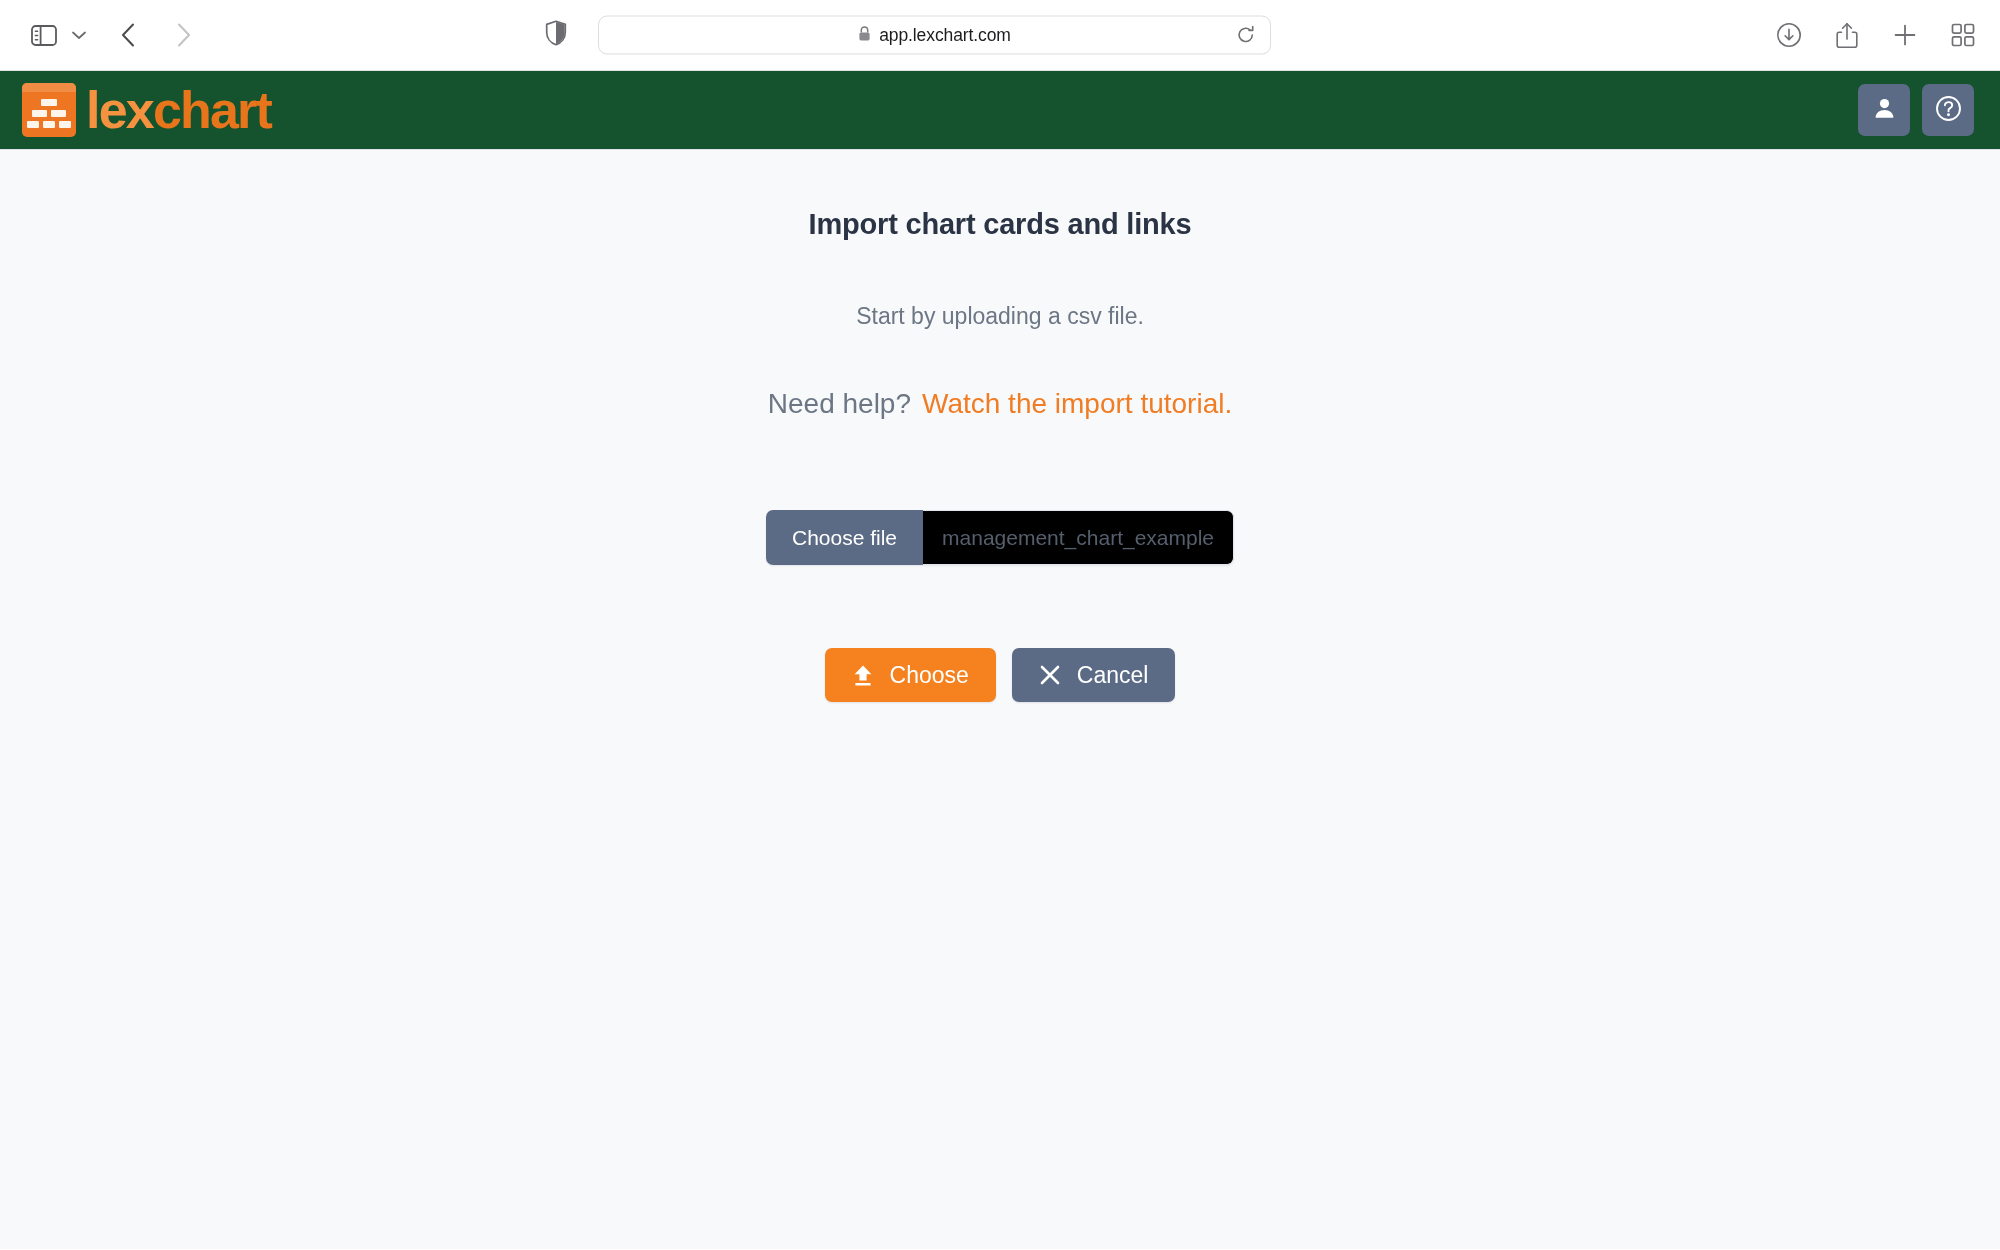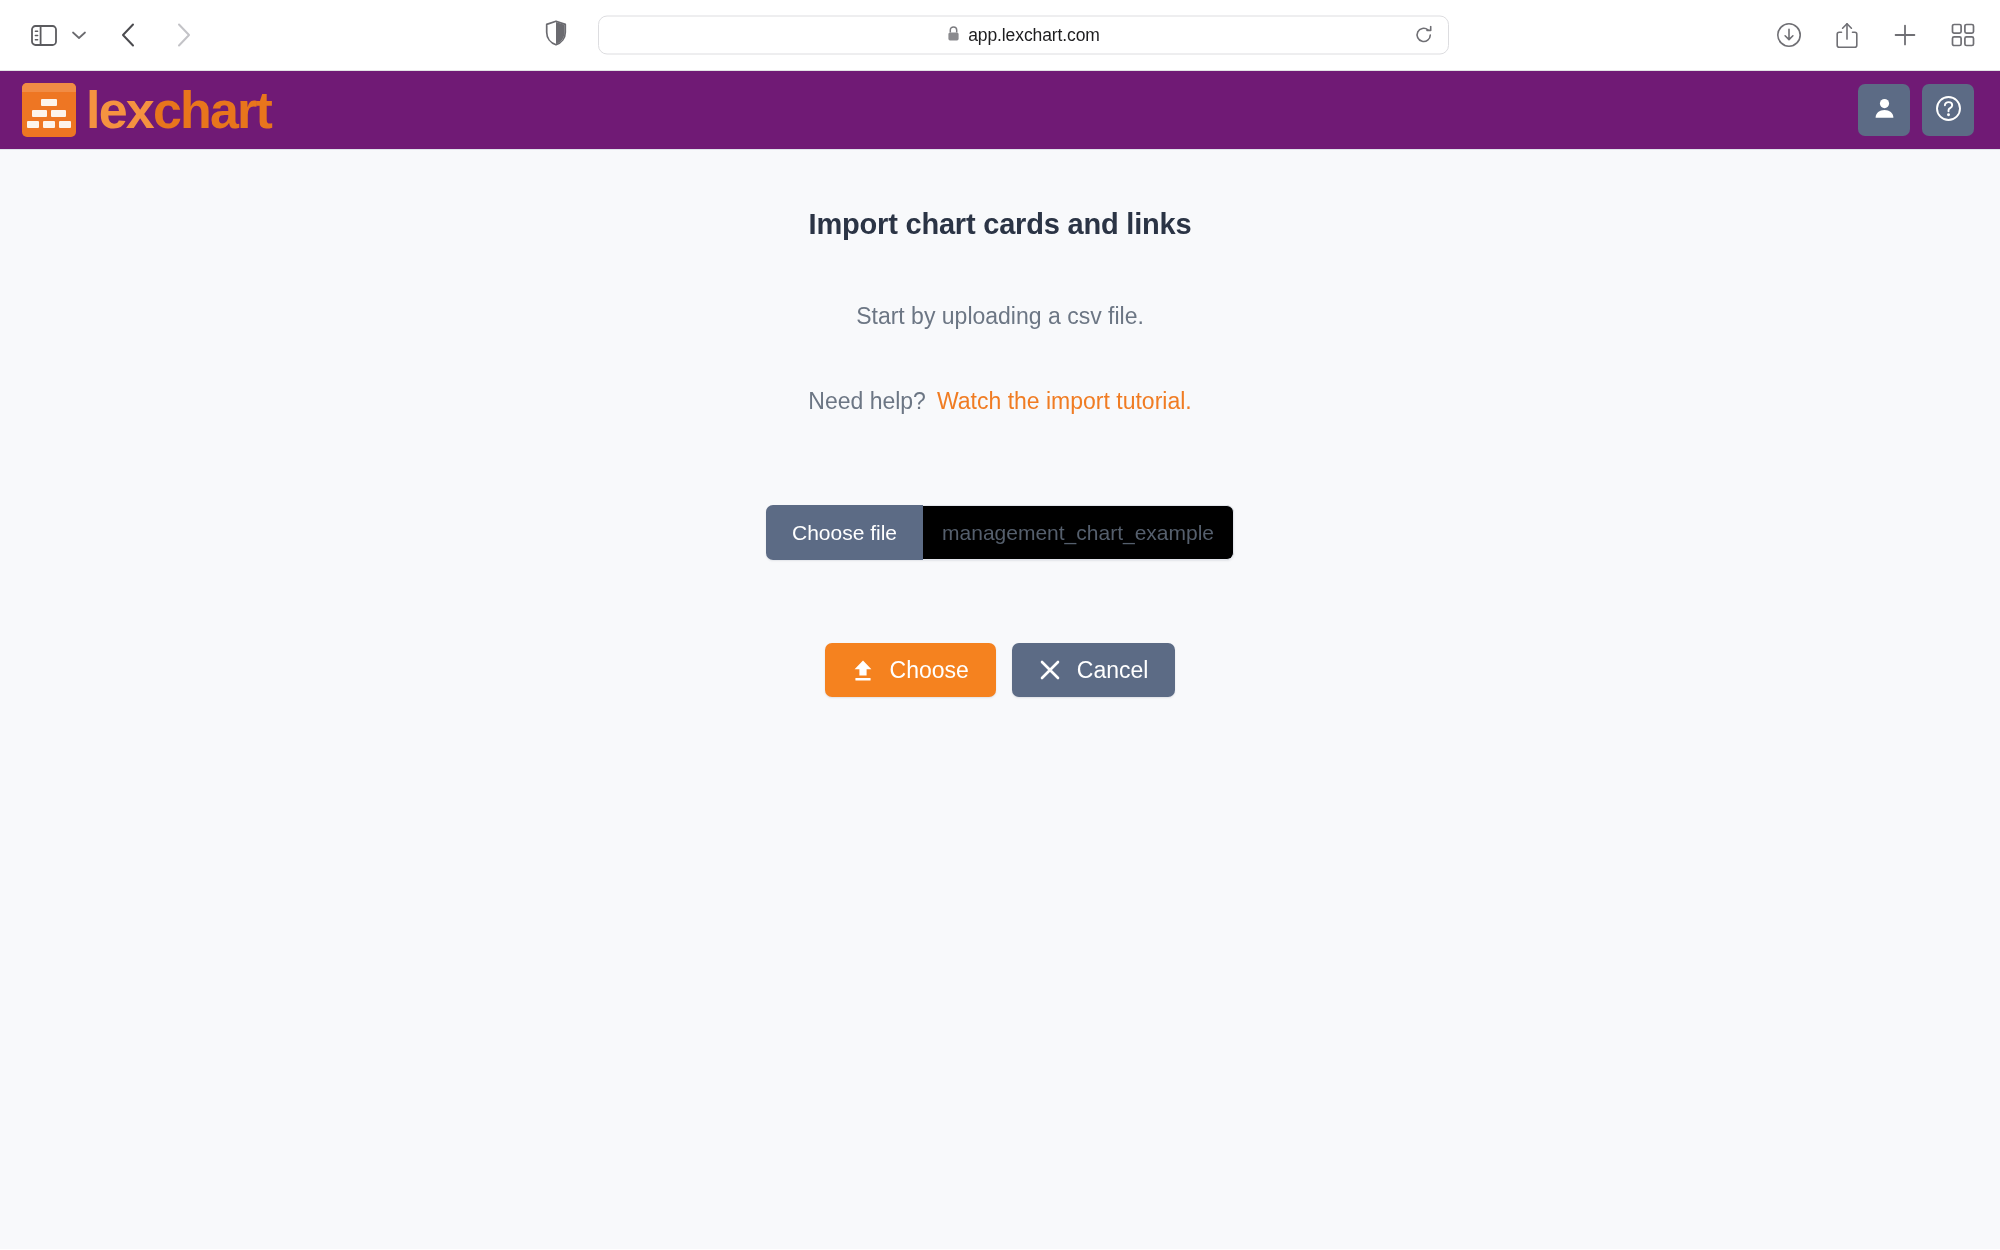--- a/index.html
+++ b/index.html
@@ -63,21 +63,21 @@
     left: 545px;
     top: 50%;
     transform: translateY(-50%);
   }
 
   #url-bar {
     position: absolute;
     left: 598px;
     top: 50%;
     transform: translateY(-50%);
-    width: 851px;
+    width: 673px;
     height: 39px;
     background: #ffffff;
     border: 1px solid #dddde0;
     border-radius: 9px;
     display: flex;
     align-items: center;
     justify-content: center;
     pointer-events: auto;
   }
 
@@ -112,21 +112,21 @@
     gap: 28px;
   }
   .chrome-right .icon-btn {
     width: 30px; height: 30px;
     display: flex; align-items:center; justify-content:center;
   }
 
   
   #app-header {
     height: 79px;
-    background: #701a75;
+    background: #14532d;
     border-bottom: 1px solid #dfe3ea;
     display: flex;
     align-items: center;
     justify-content: space-between;
     padding: 0 26px 0 22px;
   }
 
   #brand-logo {
     display: flex;
     align-items: center;
@@ -214,21 +214,21 @@
   #import-subtitle {
     margin-top: 14px;
     font-size: 23px;
     color: #6c7684;
     font-weight: 400;
     text-align: center;
   }
 
   #help-row {
     margin-top: 10px;
-    font-size: 23px;
+    font-size: 28px;
     color: #6c7684;
     display: flex;
     align-items: baseline;
     gap: 11px;
   }
 
   #tutorial-link {
     color: #f07c23;
     text-decoration: none;
     cursor: pointer;

